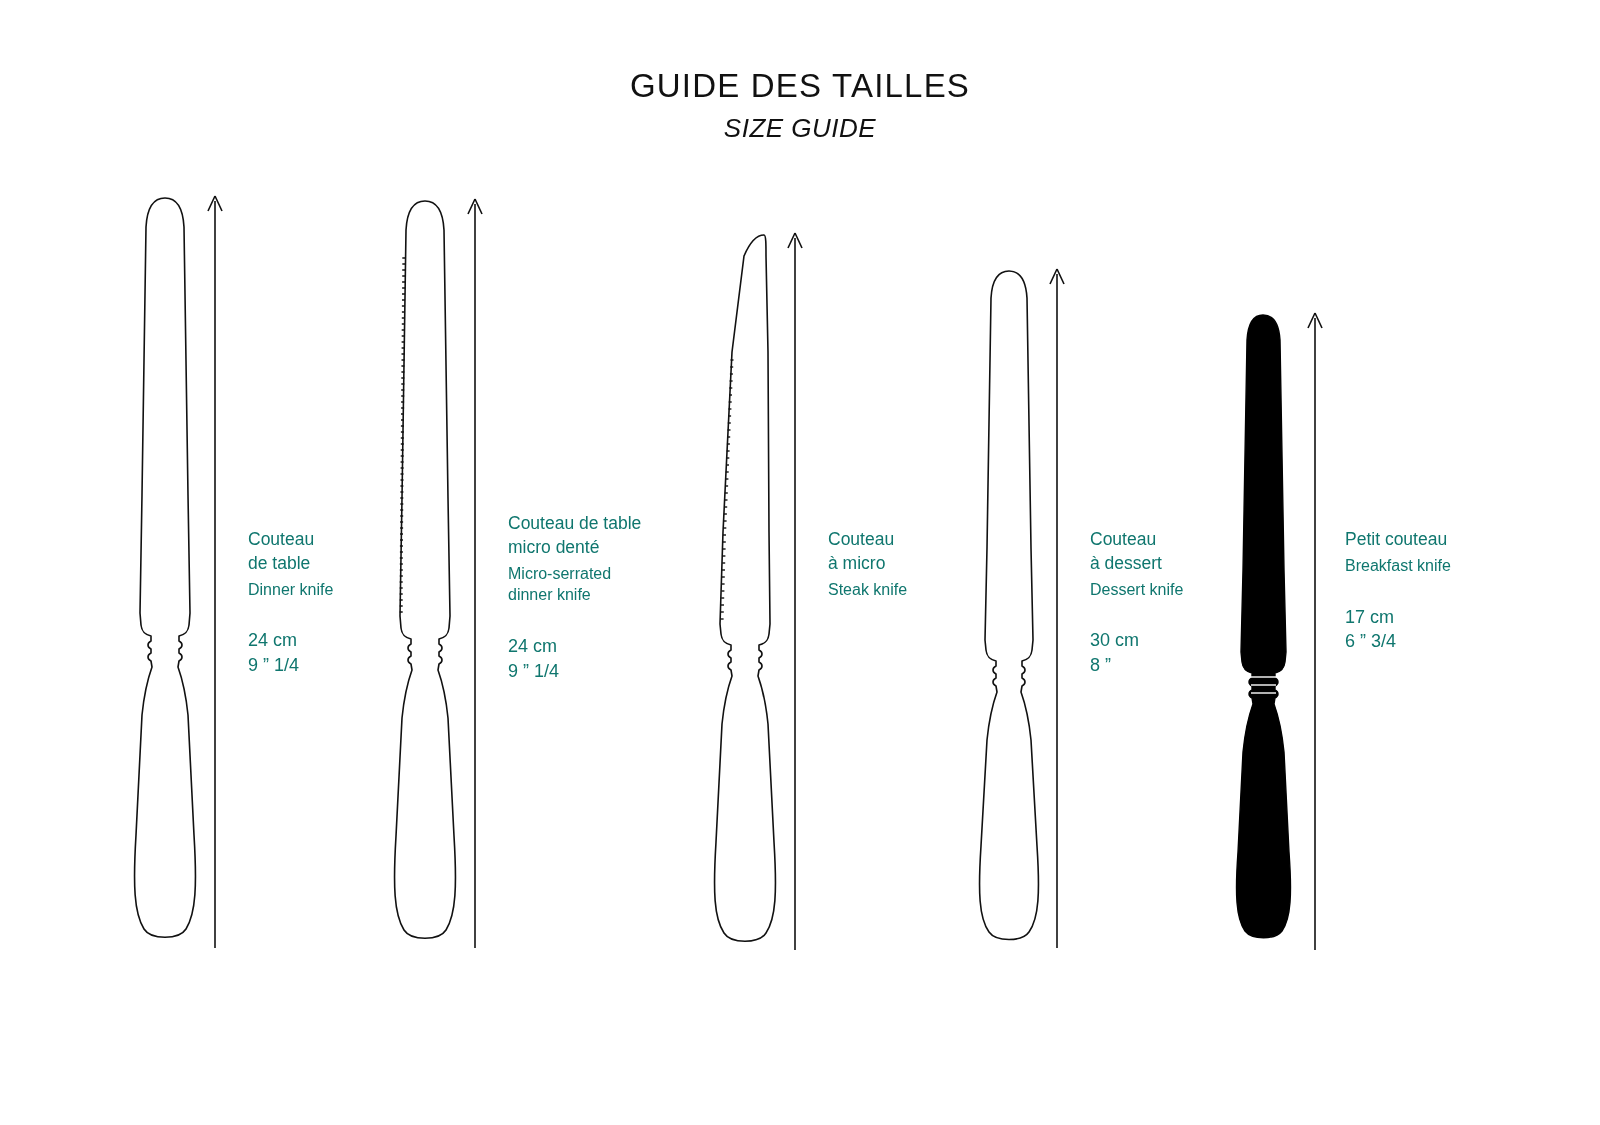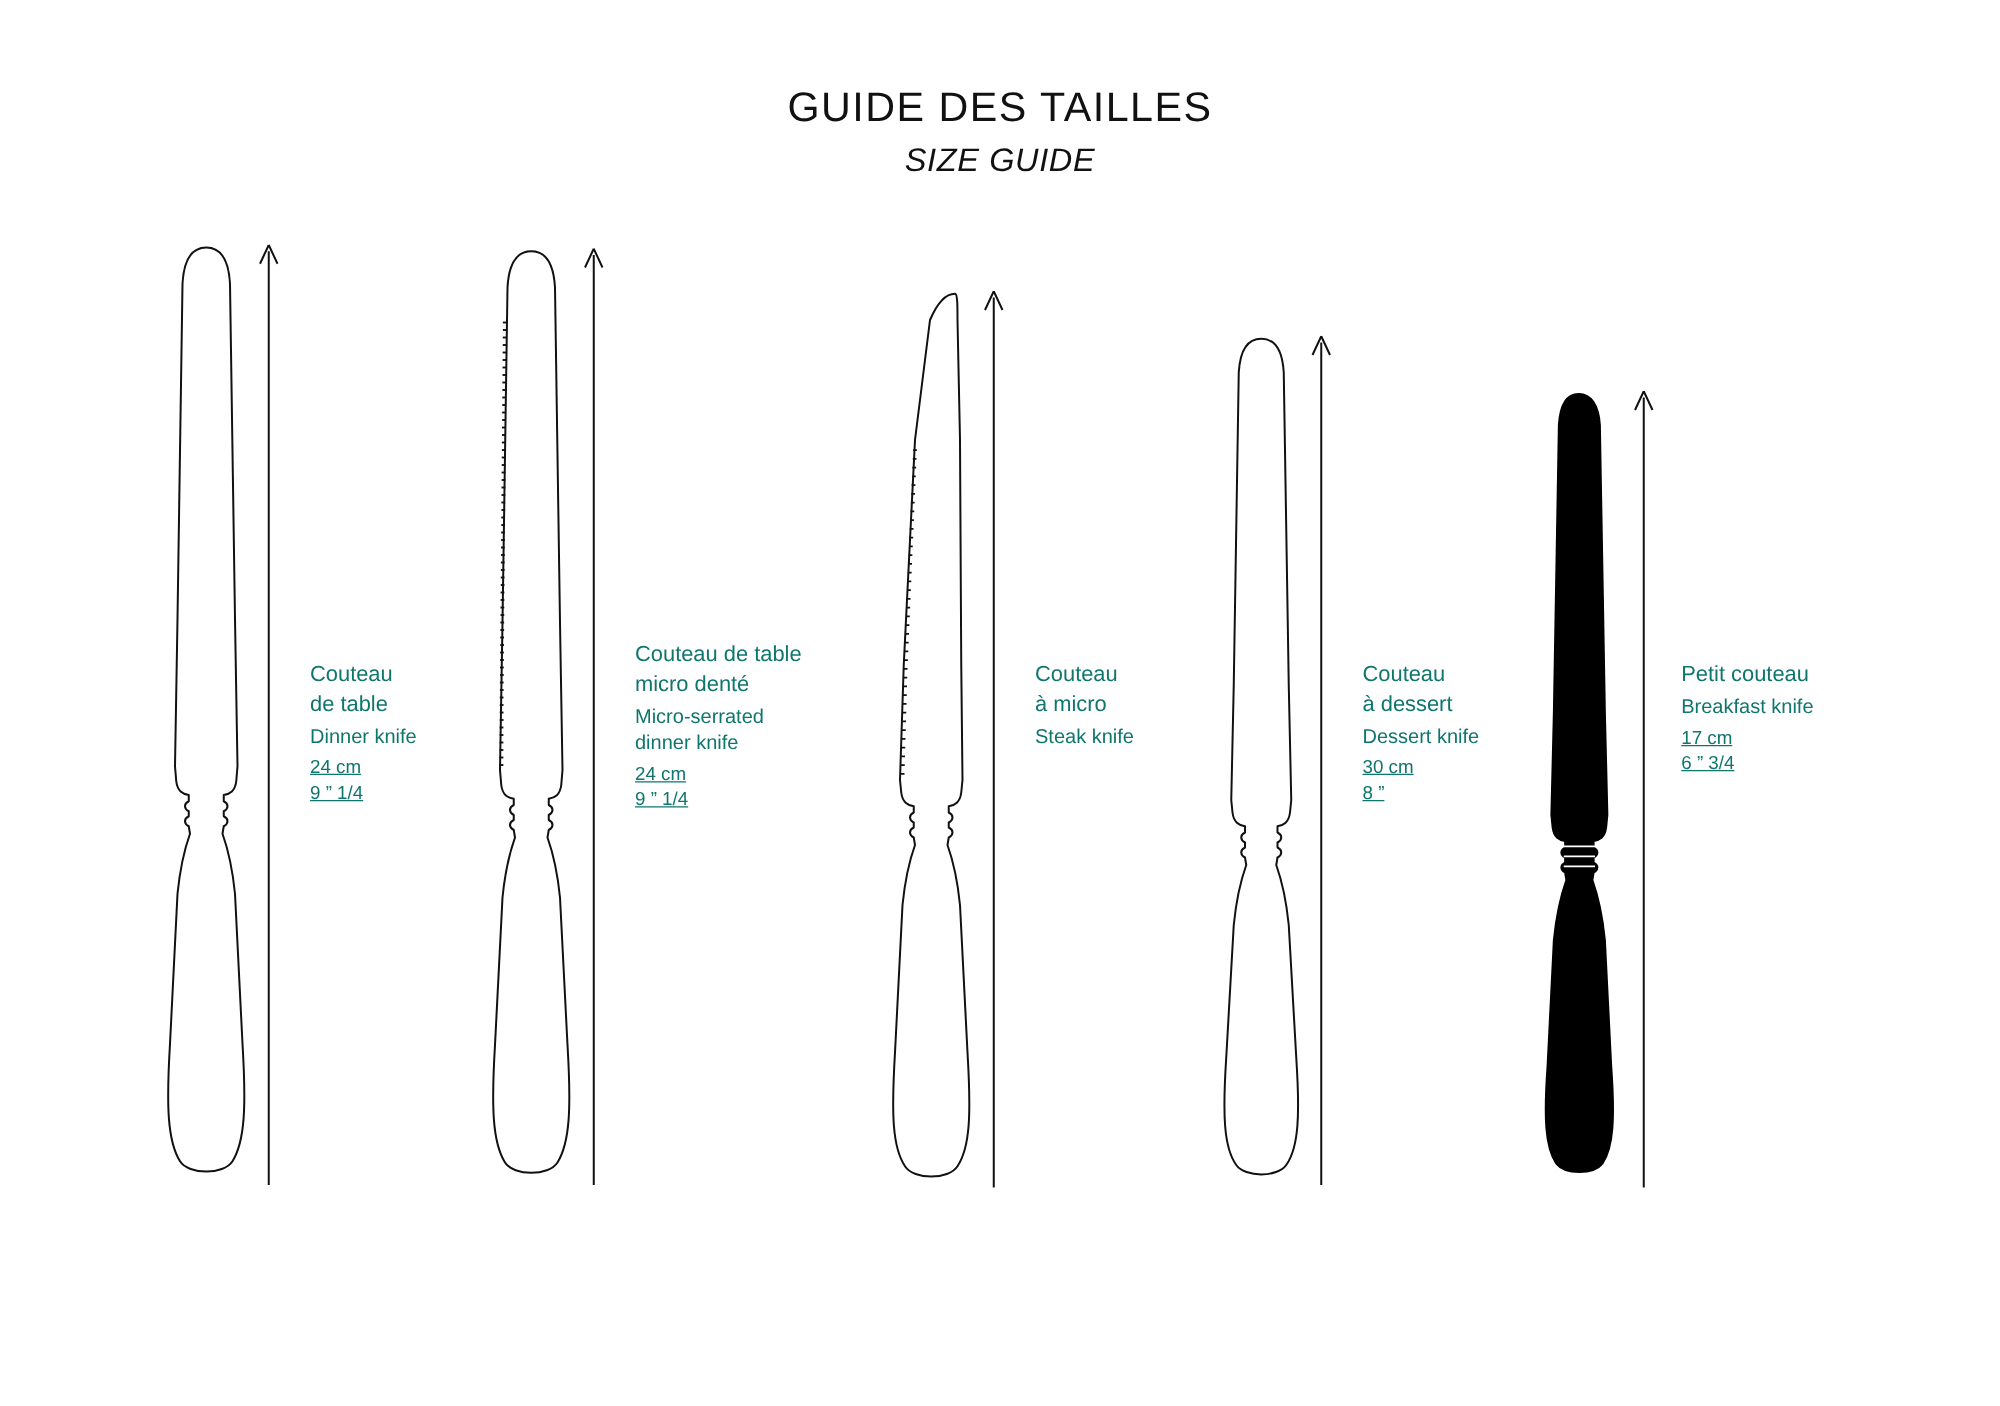--- a/index.html
+++ b/index.html
@@ -66,24 +66,23 @@
     width: 200px;
   }
   .caption .fr {
     font-style: normal;
   }
   .caption .en {
     font-size: 16px;
     margin-top: 3px;
   }
   .caption .dims {
-    margin-top: 4px;
-    font-size: 15px;
+    margin-top: 28px;
+    font-size: 18px;
     line-height: 1.36;
-    text-decoration: underline;
   }
   .caption .dims .inch {
     display: block;
   }
 </style>
 </head>
 <body>
 
 <div class="canvas">
 

